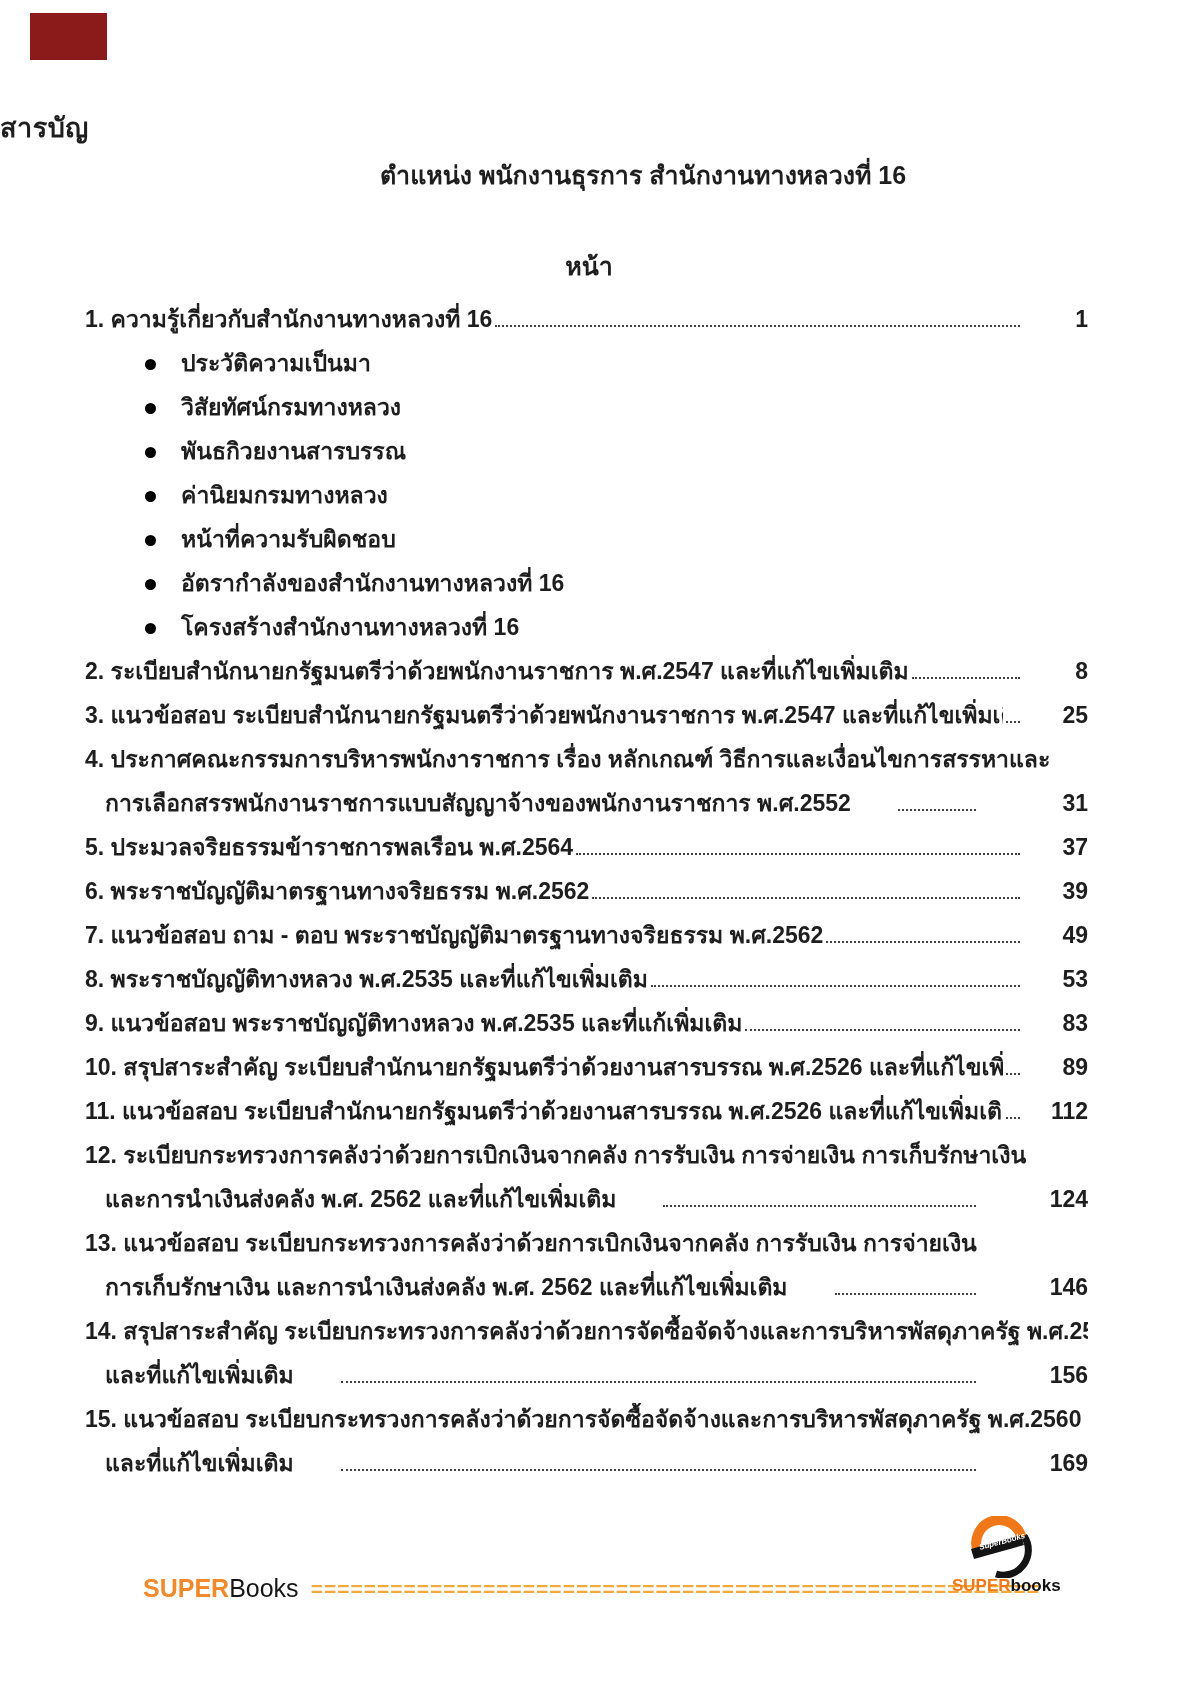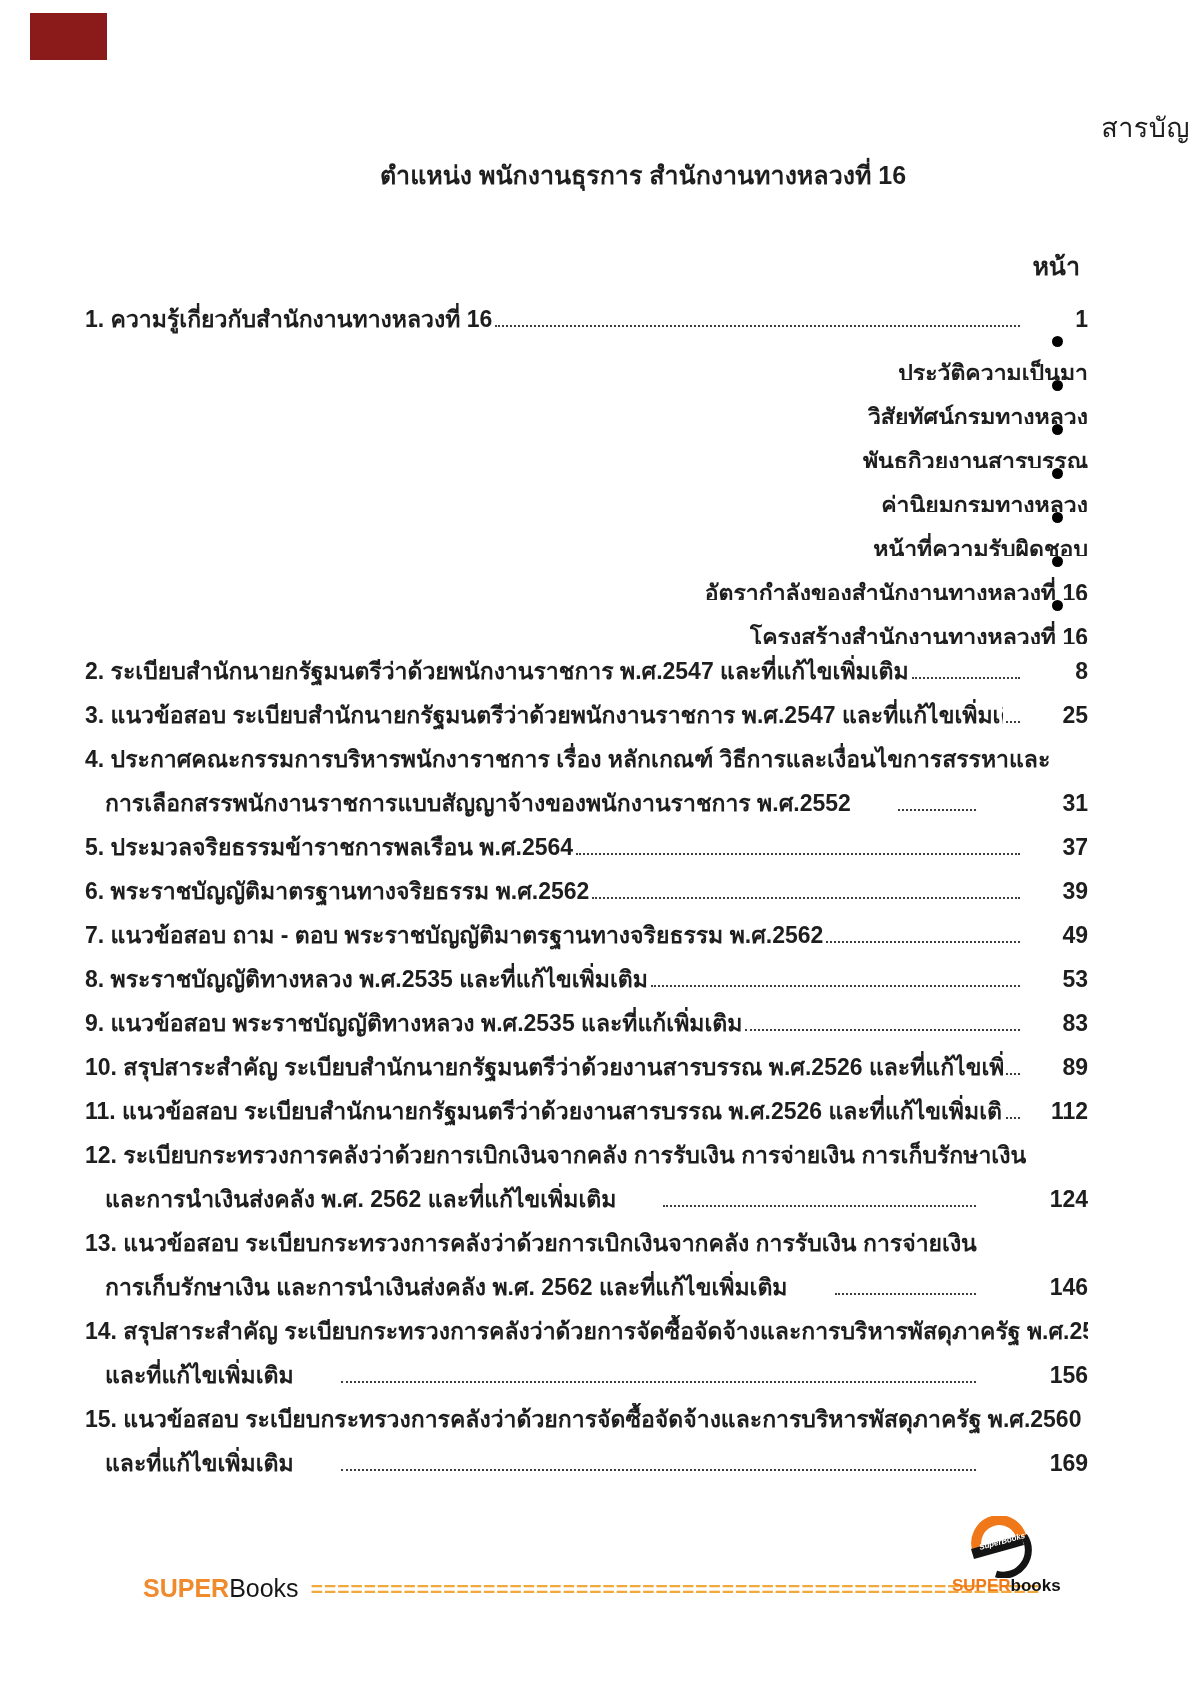--- a/index.html
+++ b/index.html
@@ -1,29 +1,29 @@
 <!DOCTYPE html>
 <html><head>
 <meta charset="utf-8">
 <style>
   html,body{margin:0;padding:0;}
   body{
     width:1190px;height:1683px;position:relative;background:#ffffff;overflow:hidden;
     font-family:"Liberation Sans","DejaVu Sans",sans-serif;color:#1e1e1e;
   }
   .corner-accent{position:absolute;left:30px;top:13px;width:77px;height:47px;background:#8B1B1B;}
-  .title{position:absolute;top:106px;left:0;width:100%;text-align:right;font-size:27px;font-weight:normal;letter-spacing:.5px;}
+  .title{position:absolute;top:106px;left:0;width:100%;text-align:left;font-size:27px;font-weight:bold;letter-spacing:.5px;}
   .subtitle{position:absolute;top:155px;left:0;width:100%;text-align:center;font-size:25px;font-weight:bold;margin-left:48px;}
-  .page-col-header{position:absolute;top:246px;left:85px;right:110px;text-align:right;font-size:25px;font-weight:bold;}
+  .page-col-header{position:absolute;top:246px;left:85px;right:97px;text-align:center;font-size:25px;font-weight:bold;}
   .toc{position:absolute;top:292px;left:85px;right:102px;}
   .row{display:flex;align-items:flex-end;height:44px;font-size:23px;line-height:33px;font-weight:bold;}
   .row .txt{white-space:nowrap;overflow:hidden;}
   .leader{flex:1;border-bottom:2px dotted #3f3f3f;margin:0 4px 9px 3px;min-width:14px;}
   .pagenum{flex:none;width:64px;text-align:right;}
-  .row.bullet{padding-left:60px;flex-direction:column;}
+  .row.bullet{padding-left:60px;}
   .bullet-dot{flex:none;width:11px;height:11px;border-radius:50%;background:#000;margin:0 25px 10px 0;}
   .row.cont{padding-left:20px;gap:44px;}
   .footer-line{position:absolute;top:1574px;left:143px;width:897px;display:flex;align-items:center;}
   .brand{font-size:25px;white-space:nowrap;}
   .brand .sup{color:#F08A2D;font-weight:bold;}
   .brand .bks{color:#161616;}
   .divider{flex:1;margin-left:12px;overflow:hidden;white-space:nowrap;color:#F2A93B;font-weight:bold;font-size:21px;letter-spacing:1px;line-height:1;}
   .logo{position:absolute;left:952px;top:1516px;width:96px;text-align:center;}
   .logo svg{display:block;margin:0 auto;}
   .logo-caption{font-size:17px;font-weight:800;line-height:16px;white-space:nowrap;}

